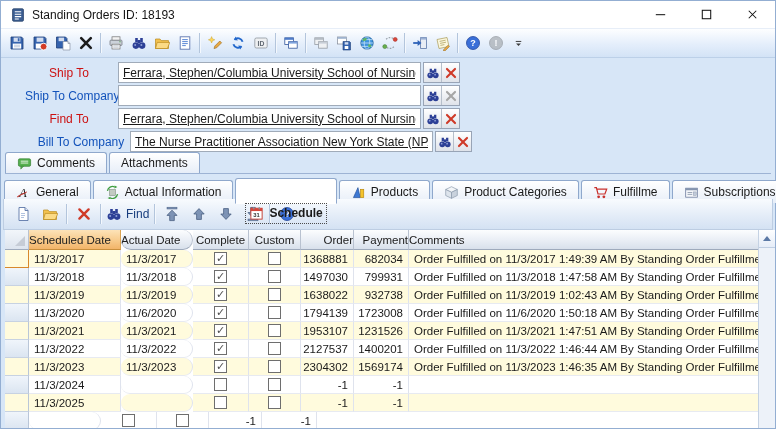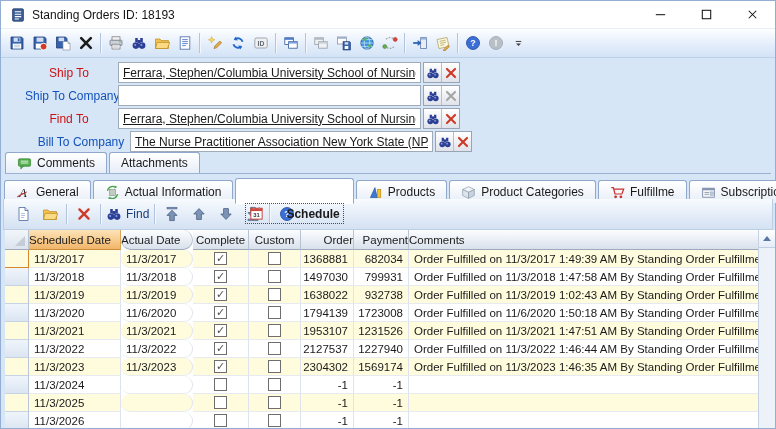--- a/index.html
+++ b/index.html
@@ -43,21 +43,21 @@
   .tabs1{position:absolute;top:152px;left:4px;right:4px;height:21px;display:flex;align-items:flex-end;
          border-bottom:1px solid #9db3d4;box-sizing:border-box;}
   .tabs2{position:absolute;top:178px;left:3px;right:3px;height:25px;display:flex;align-items:flex-end;
          border-bottom:1px solid #8fa8cc;box-sizing:border-box;}
   .tab{display:flex;align-items:center;gap:5px;padding:0 11px;height:20px;margin-right:2px;
        background:linear-gradient(#ffffff,#e7eef8);border:1px solid #8fa8cc;border-bottom:none;
        border-radius:3px 3px 0 0;white-space:nowrap;}
   .tab svg{width:15px;height:15px;}
   .tabs2 .tab{height:22px;}
   .tab.sel{background:#ffffff;font-weight:bold;height:24px;margin-bottom:-1px;border-bottom:1px solid #fff;z-index:2;}
-  .tab.sel .twrap{outline:1px dotted #4c4c4c;outline-offset:1px;display:flex;align-items:flex-end;gap:22px;padding:1px 2px;margin-top:44px;}
+  .tab.sel .twrap{outline:1px dotted #4c4c4c;outline-offset:1px;display:flex;align-items:center;gap:5px;padding:1px 2px;margin-top:44px;}
   .twrap{display:flex;align-items:center;gap:5px;}
   
   .subtb{position:absolute;top:198px;left:2px;right:2px;height:31px;box-sizing:border-box;
          background:linear-gradient(#f8fbfe,#e2ebf7 60%,#d4e2f3);
          border:1px solid #bdcde2;border-top:none;display:flex;align-items:center;padding:0 5px;}
   .sbtnb{height:23px;min-width:23px;display:flex;align-items:center;justify-content:center;gap:4px;
          padding:0 2px;border-radius:3px;}
   .sbtnb .lbl{color:#173c7d;}
   
   .grid{position:absolute;top:229px;left:4px;right:0;bottom:0;background:#fff;}
@@ -729,21 +729,21 @@
             <div class="dcell selcell"></div>
             <div class="dcell c0">11/3/2022</div>
             <div class="dcell c1">11/3/2022</div>
             <div class="dcell c2">
               <span class="cb on"></span>
             </div>
             <div class="dcell c3">
               <span class="cb"></span>
             </div>
             <div class="dcell c4">2127537</div>
-            <div class="dcell c5">1227940</div>
+            <div class="dcell c5">1400201</div>
             <div class="dcell c6">Order Fulfilled on 11/3/2022 1:46:44 AM By Standing Order Fulfillme</div>
           </div>
           <div class="grow alt">
             <div class="dcell selcell"></div>
             <div class="dcell c0">11/3/2023</div>
             <div class="dcell c1">11/3/2023</div>
             <div class="dcell c2">
               <span class="cb on"></span>
             </div>
             <div class="dcell c3">
@@ -776,21 +776,20 @@
             </div>
             <div class="dcell c3">
               <span class="cb"></span>
             </div>
             <div class="dcell c4">-1</div>
             <div class="dcell c5">-1</div>
             <div class="dcell c6"></div>
           </div>
           <div class="grow">
             <div class="dcell selcell"></div>
-            <div class="dcell c0">11/3/2026</div>
             <div class="dcell c1"></div>
             <div class="dcell c2">
               <span class="cb"></span>
             </div>
             <div class="dcell c3">
               <span class="cb"></span>
             </div>
             <div class="dcell c4">-1</div>
             <div class="dcell c5">-1</div>
             <div class="dcell c6"></div>

